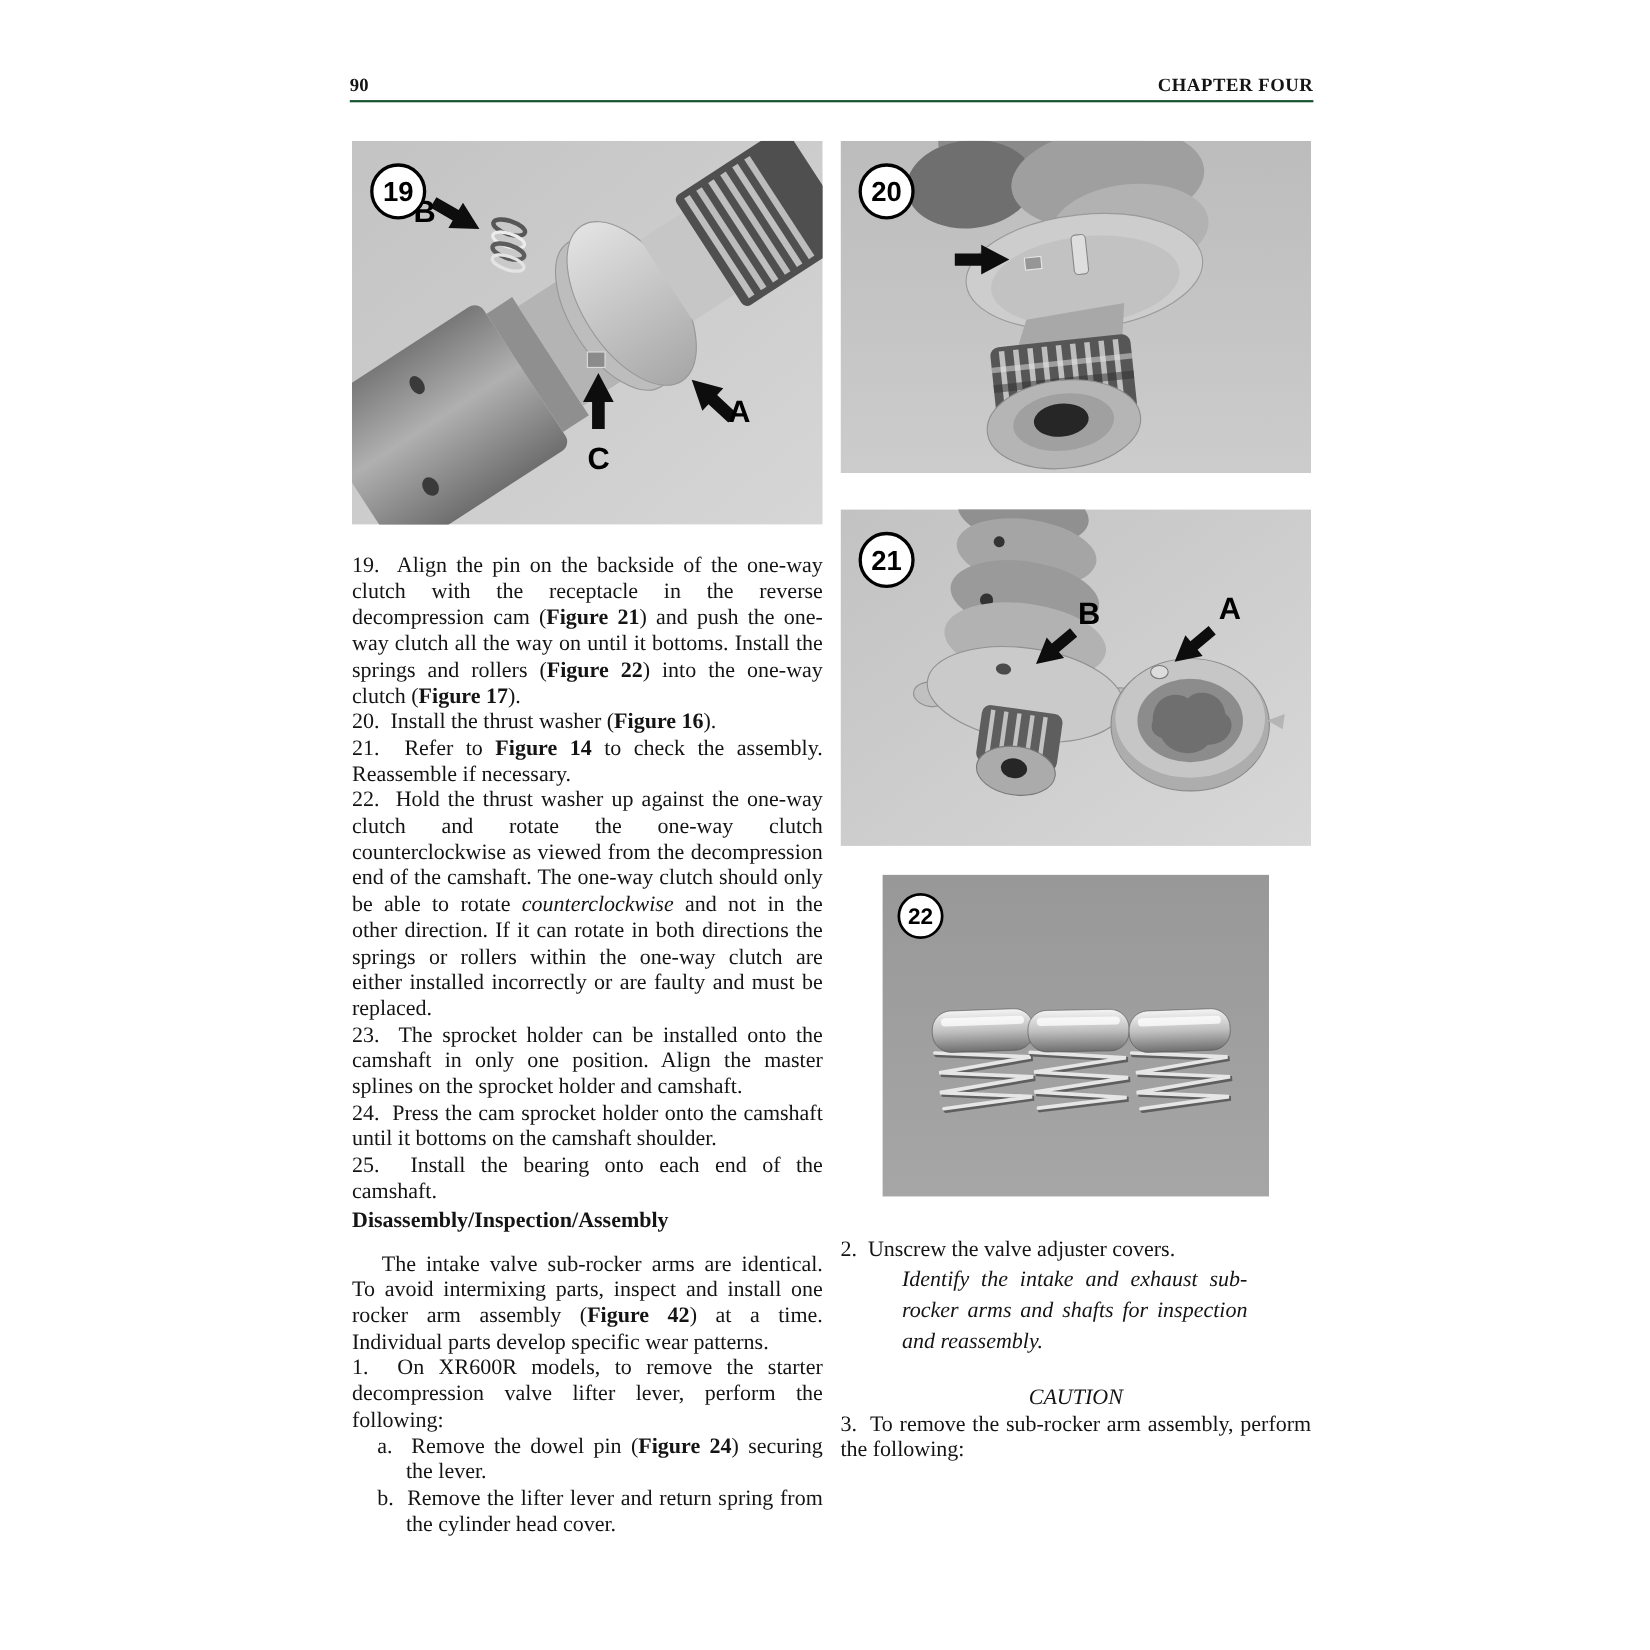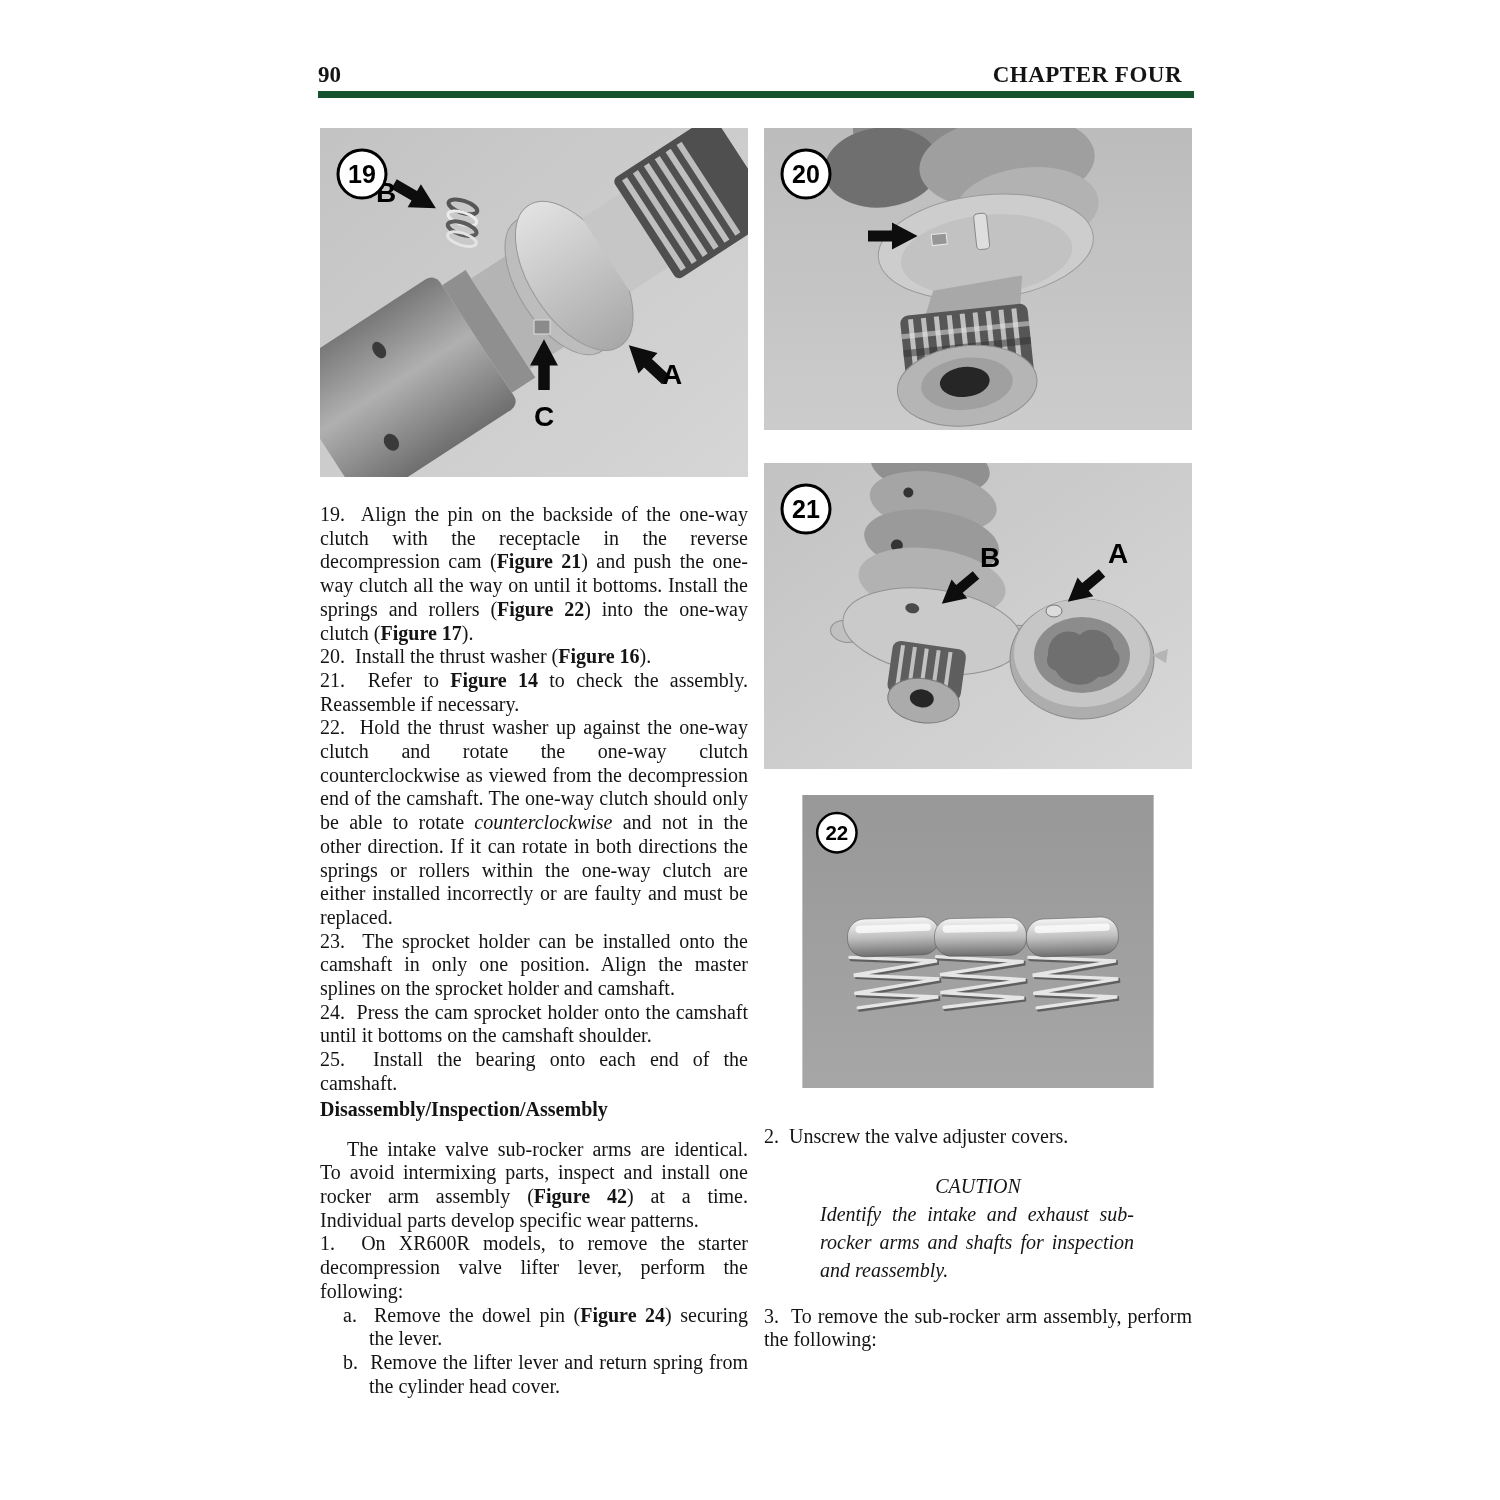--- a/index.html
+++ b/index.html
@@ -2,23 +2,23 @@
 <html><head>
 <meta charset="utf-8">
 <style>
   html,body{margin:0;padding:0;}
   body{width:1500px;height:1500px;background:#ffffff;position:relative;
        font-family:"Liberation Serif","DejaVu Serif",serif;color:#141414;}
   .page{position:absolute;inset:0;}
 
   
   .header{position:absolute;left:318px;top:57px;width:876px;height:34px;
-          border-bottom:7px solid #14532d;font-weight:700;font-size:23px;}
+          border-bottom:2px solid #14532d;font-weight:700;font-size:17px;}
   .header .pgnum{position:absolute;left:0;bottom:3px;}
-  .header .chap{position:absolute;right:12px;bottom:3px;letter-spacing:.5px;}
+  .header .chap{position:absolute;right:0;bottom:3px;letter-spacing:.5px;}
 
   
   .col{position:absolute;top:128px;width:428px;}
   .col-left{left:320px;}
   .col-right{left:764px;}
 
   .figure{position:relative;width:428px;overflow:hidden;}
   .fig19{height:349px;margin-bottom:26px;}
   .fig20{height:302px;margin-bottom:33px;}
   .fig21{height:306px;margin-bottom:26px;}
@@ -245,19 +245,19 @@
         <use href="#set22" transform="translate(323,0) rotate(-2)"></use>
         <g>
           <circle cx="42" cy="46" r="24" fill="#ffffff" stroke="#000000" stroke-width="3"></circle>
           <text class="figlabel" x="42" y="55" font-size="25" text-anchor="middle">22</text>
         </g>
       </svg>
     </div>
 
     <div class="textflow" id="right-text">
         <div class="blk step"><span>2.&nbsp; Unscrew the valve adjuster covers.</span></div>
+        <div class="blk caution-body"><span>Identify the intake and exhaust sub-rocker arms and shafts for inspection and reassembly.</span></div>
         <div class="blk caution-title"><span>CAUTION</span></div>
-        <div class="blk caution-body"><span>Identify the intake and exhaust sub-rocker arms and shafts for inspection and reassembly.</span></div>
         <div class="blk step"><span>3.&nbsp; To remove the sub-rocker arm assembly, perform the following:</span></div>
       </div>
   </div>
 
 </div>
 
 </body></html>

